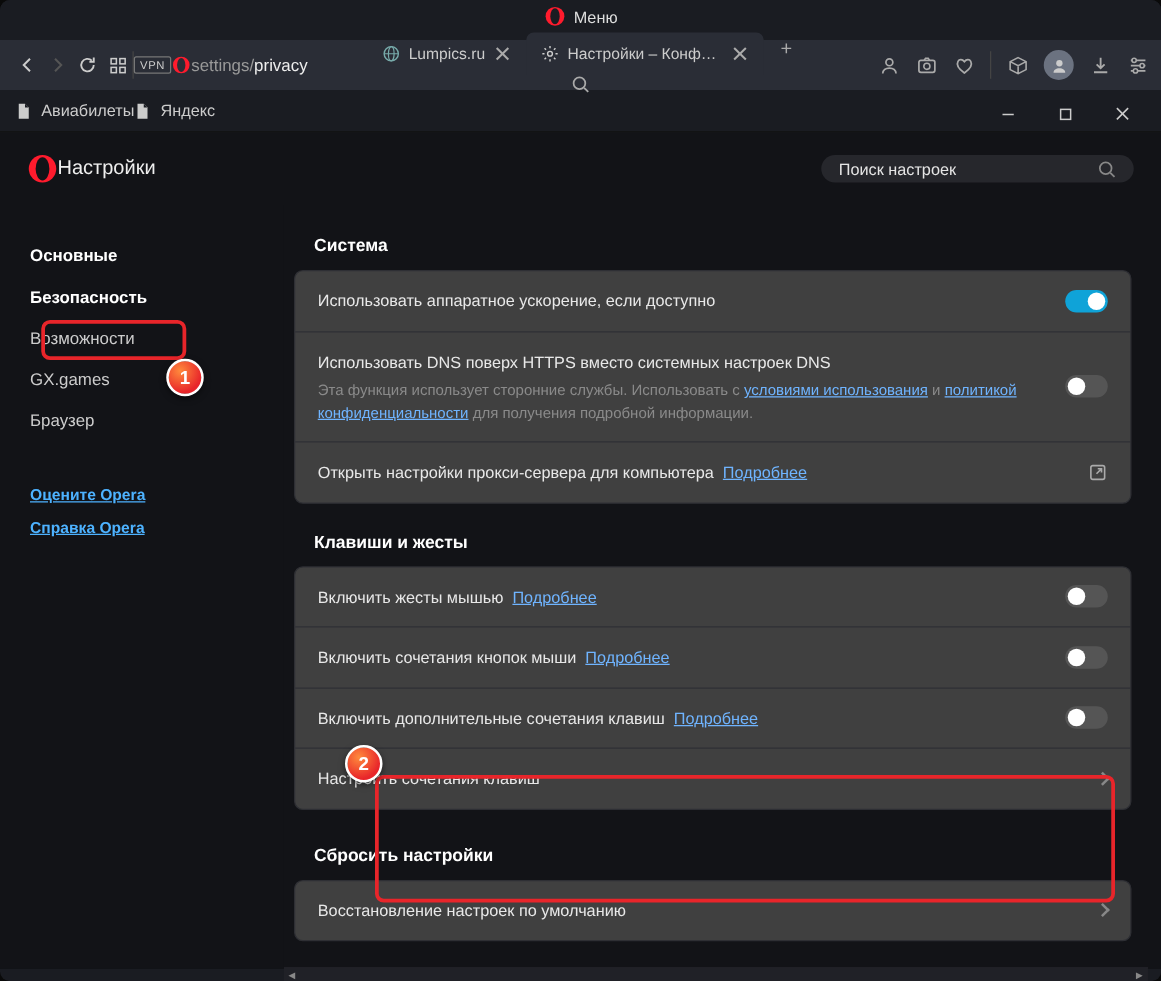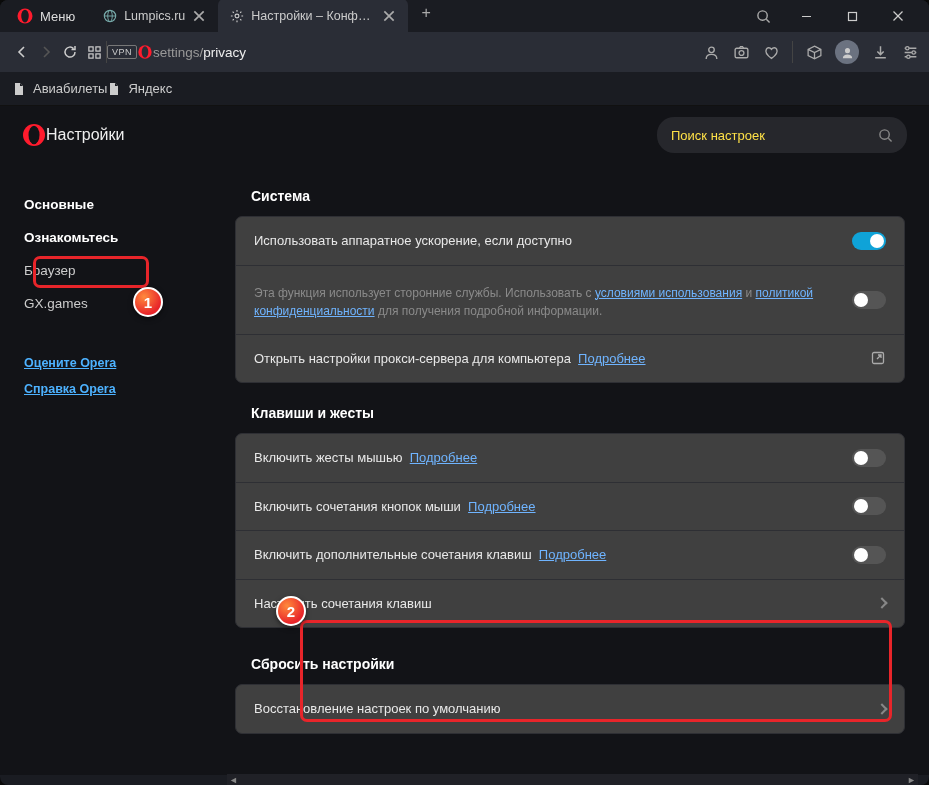--- a/index.html
+++ b/index.html
@@ -1,20 +1,20 @@
 <!DOCTYPE html>
 <html><head>
 <meta charset="utf-8">
 <style>
 * { margin: 0; padding: 0; box-sizing: border-box; font-family: -apple-system, BlinkMacSystemFont, "Segoe UI", Arial, sans-serif; }
 body { background: #0a0a0a; width: 929px; height: 785px; overflow: hidden; position: relative; color: #e0e0e0; }
 .window { width: 929px; height: 785px; background: #1a1c22; border-radius: 8px; overflow: hidden; position: relative; }
 
 
-.titlebar { height: 32px; background: #1a1c22; display: flex; align-items: center; padding: 0 8px; }
+.titlebar { height: 32px; background: #1a1c22; display: flex; align-items: center; padding: 0 8px; flex-direction: column; }
 .menu-btn { display: flex; align-items: center; gap: 6px; padding: 4px 8px; color: #ddd; font-size: 13px; }
 .opera-logo { width: 18px; height: 18px; }
 .tabs { display: flex; margin-left: 8px; flex: 1; }
 .tab { display: flex; align-items: center; gap: 7px; padding: 0 12px; height: 34px; font-size: 12.5px; color: #ccc; border-radius: 6px 6px 0 0; position: relative; max-width: 190px; }
 .tab.active { background: #2a2d36; }
 .tab .favicon { width: 14px; height: 14px; flex-shrink: 0; }
 .tab .label { white-space: nowrap; overflow: hidden; text-overflow: ellipsis; text-align: center; }
 .tab .close { width: 14px; height: 14px; flex-shrink: 0; color: #aaa; }
 .new-tab { width: 28px; height: 28px; display: flex; align-items: center; justify-content: center; color: #aaa; font-size: 16px; margin-left: 4px; }
 .window-controls { display: flex; gap: 0; margin-left: auto; }
@@ -35,21 +35,21 @@
 .avatar { width: 24px; height: 24px; border-radius: 50%; background: #6b7280; display:flex; align-items:center; justify-content:center; }
 
 
 .bookmarks { height: 34px; background: #1a1c22; display: flex; align-items: center; padding: 0 12px; border-bottom: 1px solid #111; }
 .bookmark { display: flex; align-items: center; gap: 7px; color: #ccc; font-size: 13px; }
 .bookmark .bico { width: 14px; height: 14px; }
 
 
 .settings-header { height: 58px; background: #121317; display: flex; align-items: center; padding: 0 22px; justify-content: space-between; }
 .settings-title { display: flex; align-items: center; font-size: 16px; color: #eee; }
-.search-box { width: 250px; height: 36px; background: #26272c; border-radius: 17px; display: flex; align-items: center; padding: 4px 14px; color: #fde047; font-size: 13px; justify-content: space-between; }
+.search-box { width: 250px; height: 22px; background: #26272c; border-radius: 17px; display: flex; align-items: center; padding: 4px 14px; color: #e5e5e5; font-size: 13px; justify-content: space-between; }
 
 
 .content { display: flex; height: calc(785px - 42px - 40px - 34px - 58px); background: #121317; }
 .sidebar { width: 227px; padding: 24px 0 0 0; background: #121317; }
 .side-item { padding: 9px 24px; font-size: 13.5px; color: #ccc; cursor: pointer; }
 .side-item.bold { font-weight: 600; color: #fff; }
 .side-item.selected { color: #fff; font-weight: 600; }
 .side-links { margin-top: 36px; padding: 0 24px; }
 .side-link { color: #4db2ff; font-size: 12.5px; text-decoration: underline; display: block; margin-bottom: 12px; font-weight: bold; }
 
@@ -254,38 +254,40 @@
       <svg width="15" height="15" viewBox="0 0 16 16">
           <circle cx="7" cy="7" r="5" fill="none" stroke="#888" stroke-width="1.5"></circle>
           <line x1="11" y1="11" x2="14.5" y2="14.5" stroke="#888" stroke-width="1.5"></line>
         </svg>
     </div>
   </div>
 
   <div class="content">
     <div class="sidebar">
       <div class="side-item bold">Основные</div>
-      <div class="side-item selected">Ознакомьтесь</div>
+      <div class="side-item selected">Безопасность</div>
+      <div class="side-item">Возможности</div>
+      <div class="side-item">GX.games</div>
       <div class="side-item">Браузер</div>
-      <div class="side-item">GX.games</div>
       <div class="side-links">
         <a class="side-link">Оцените Opera</a>
         <a class="side-link">Справка Opera</a>
       </div>
     </div>
 
     <div class="main">
       <div class="section-title">Система</div>
       <div class="card">
         <div class="row">
           <div class="row-text">Использовать аппаратное ускорение, если доступно</div>
           <div class="toggle on"></div>
         </div>
         <div class="row">
           <div class="row-text">
+            <span>Использовать DNS поверх HTTPS вместо системных настроек DNS</span>
             <div class="row-sub">
               <span>Эта функция использует сторонние службы. Использовать с </span><a class="link">условиями использования</a><span> и </span><a class="link">политикой конфиденциальности</a><span> для получения подробной информации.</span>
             </div>
           </div>
           <div class="toggle"></div>
         </div>
         <div class="row">
           <div class="row-text">
             <span>Открыть настройки прокси-сервера для компьютера</span>&nbsp;&nbsp;<a class="link">Подробнее</a>
           </div>

